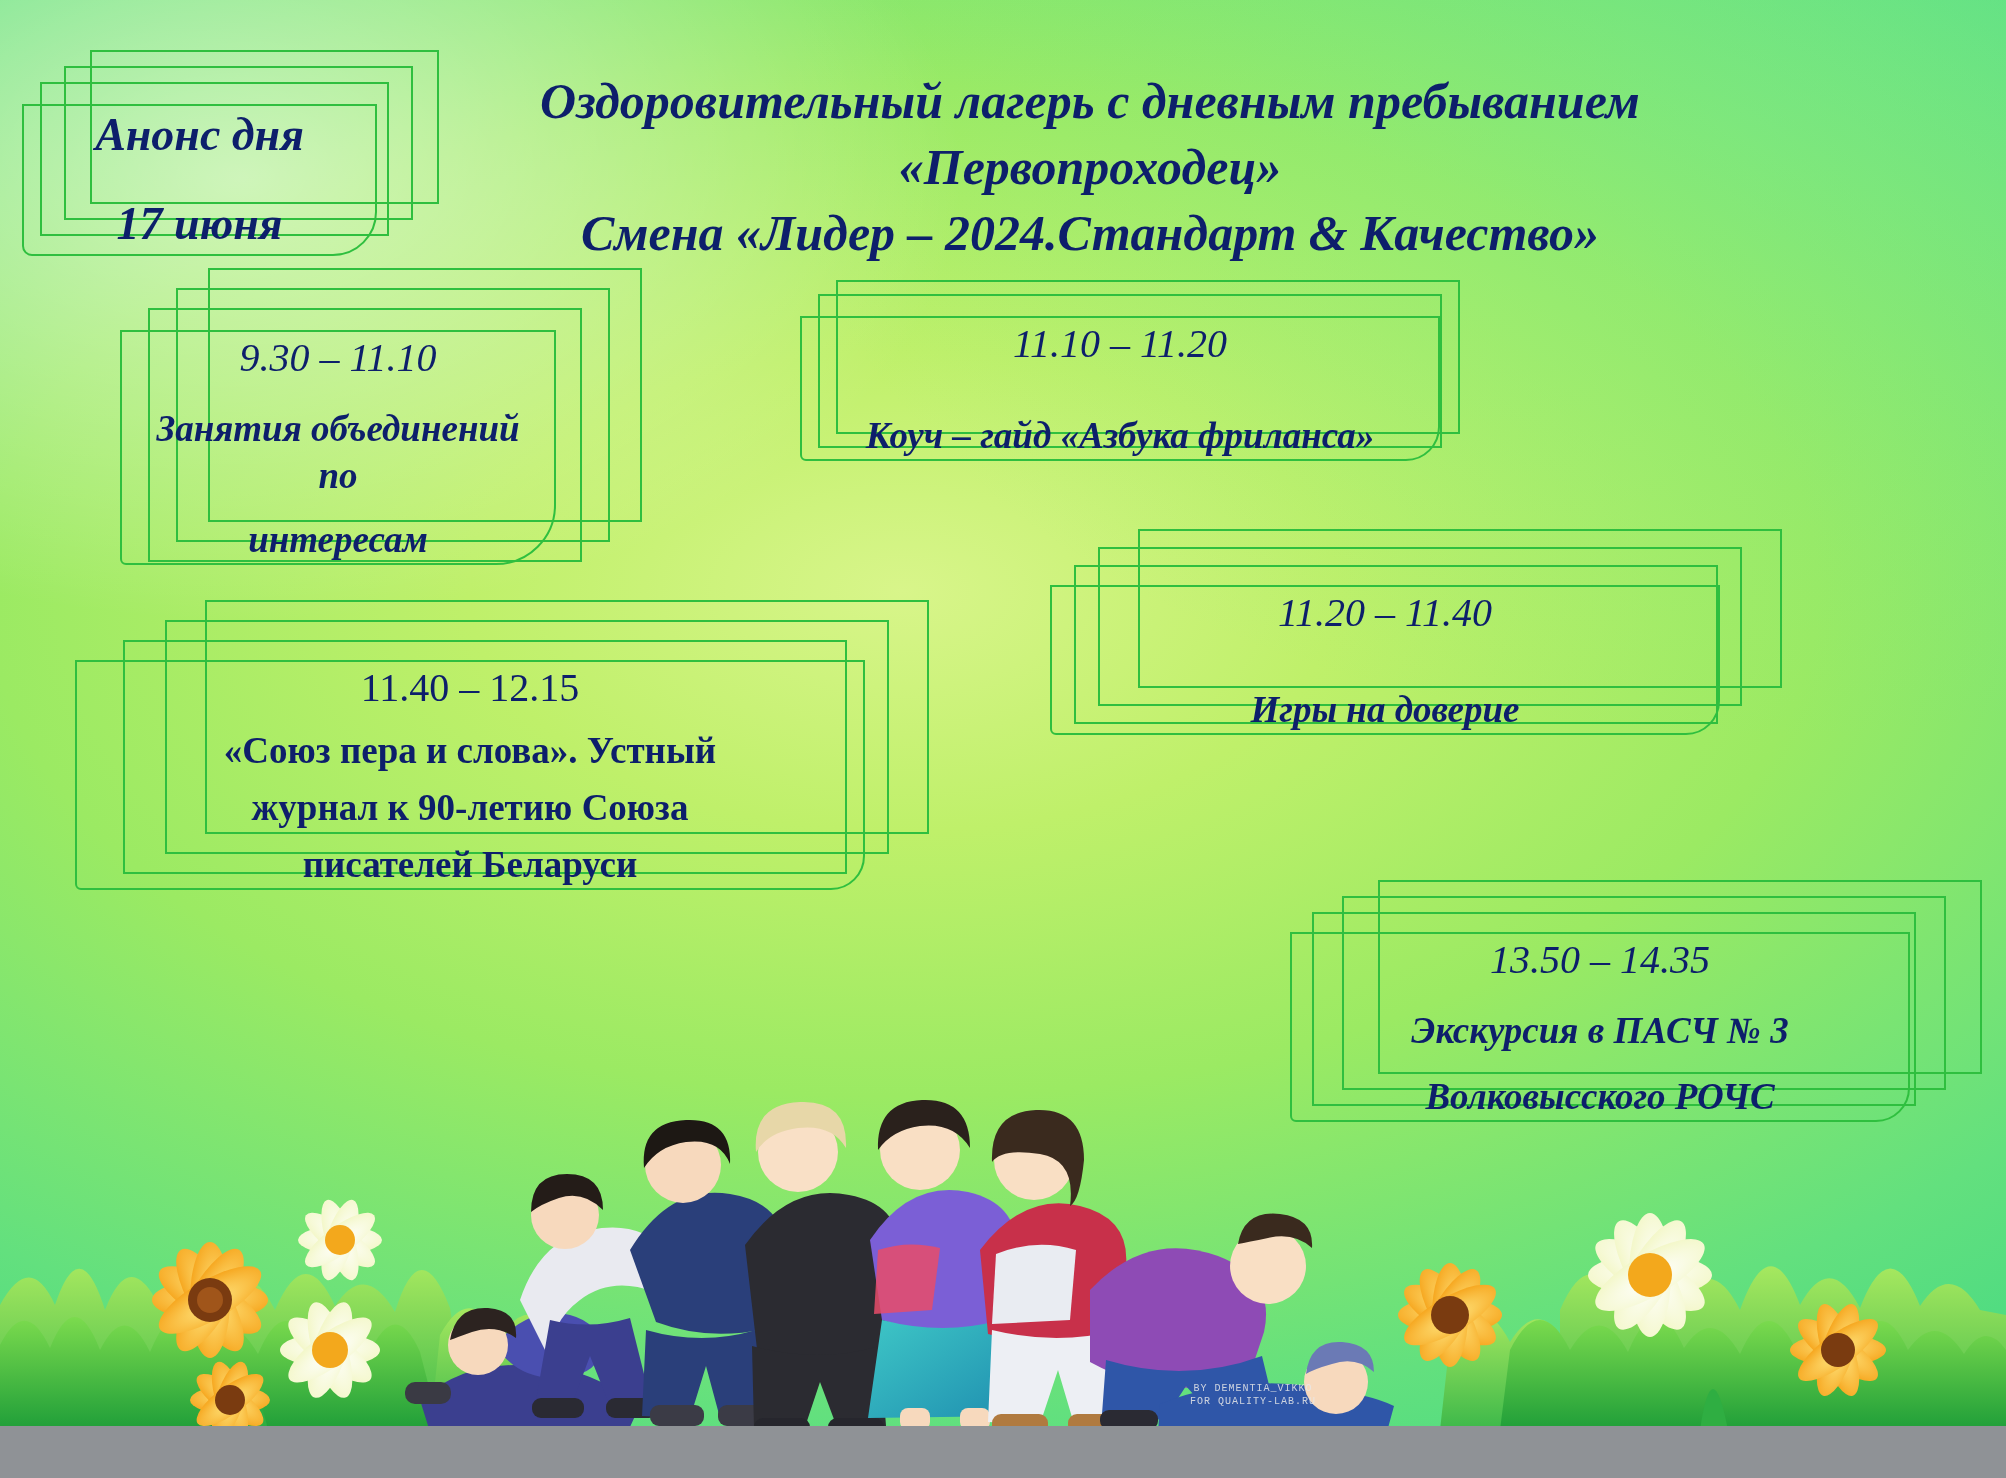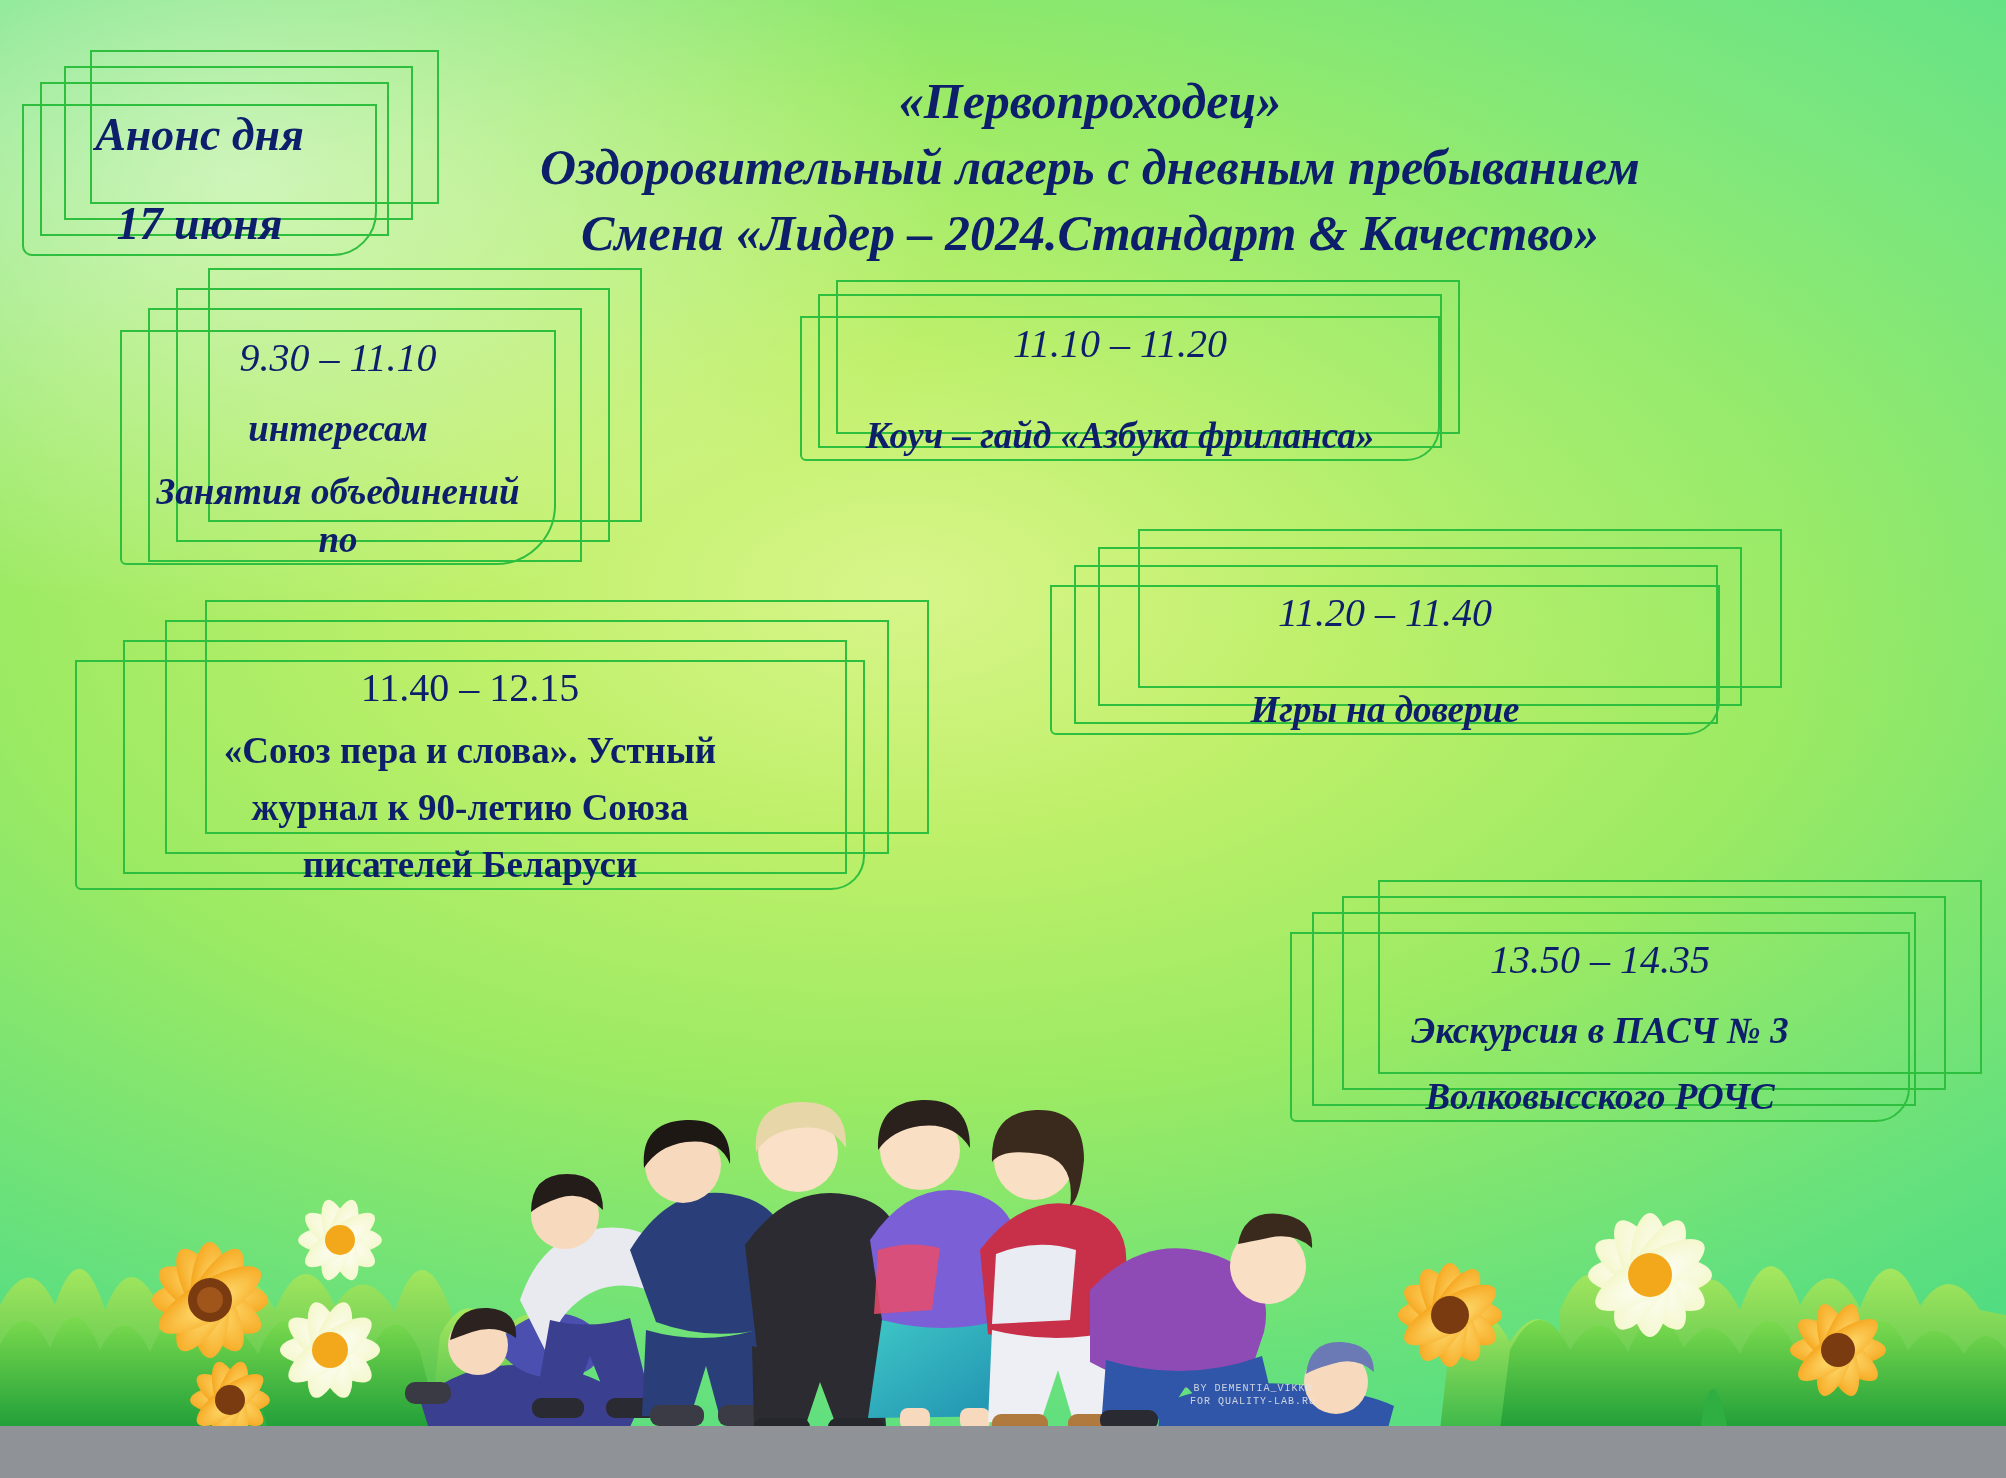--- a/index.html
+++ b/index.html
@@ -209,33 +209,33 @@
     <div class="stack s1"></div>
     <div class="stack s2"></div>
     <div class="stack s3"></div>
     <div class="card">
       <span class="line">Анонс  дня</span>
       <span class="line">17 июня</span>
     </div>
   </div>
 
   <div class="title">
+    <span class="t-line">Оздоровительный лагерь с дневным пребыванием</span>
     <span class="t-line">«Первопроходец»</span>
-    <span class="t-line">Оздоровительный лагерь с дневным пребыванием</span>
     <span class="t-line">Смена «Лидер – 2024.Стандарт &amp; Качество»</span>
   </div>
 
   <div class="note" id="note1">
     <div class="stack s1"></div>
     <div class="stack s2"></div>
     <div class="stack s3"></div>
     <div class="card">
       <span class="line t">9.30 – 11.10</span>
+      <span class="line">Занятия объединений по</span>
       <span class="line">интересам</span>
-      <span class="line">Занятия объединений по</span>
     </div>
   </div>
 
   <div class="note" id="note2">
     <div class="stack s1"></div>
     <div class="stack s2"></div>
     <div class="card">
       <span class="line t">11.10 – 11.20</span>
       <span class="line">Коуч – гайд «Азбука фриланса»</span>
     </div>

